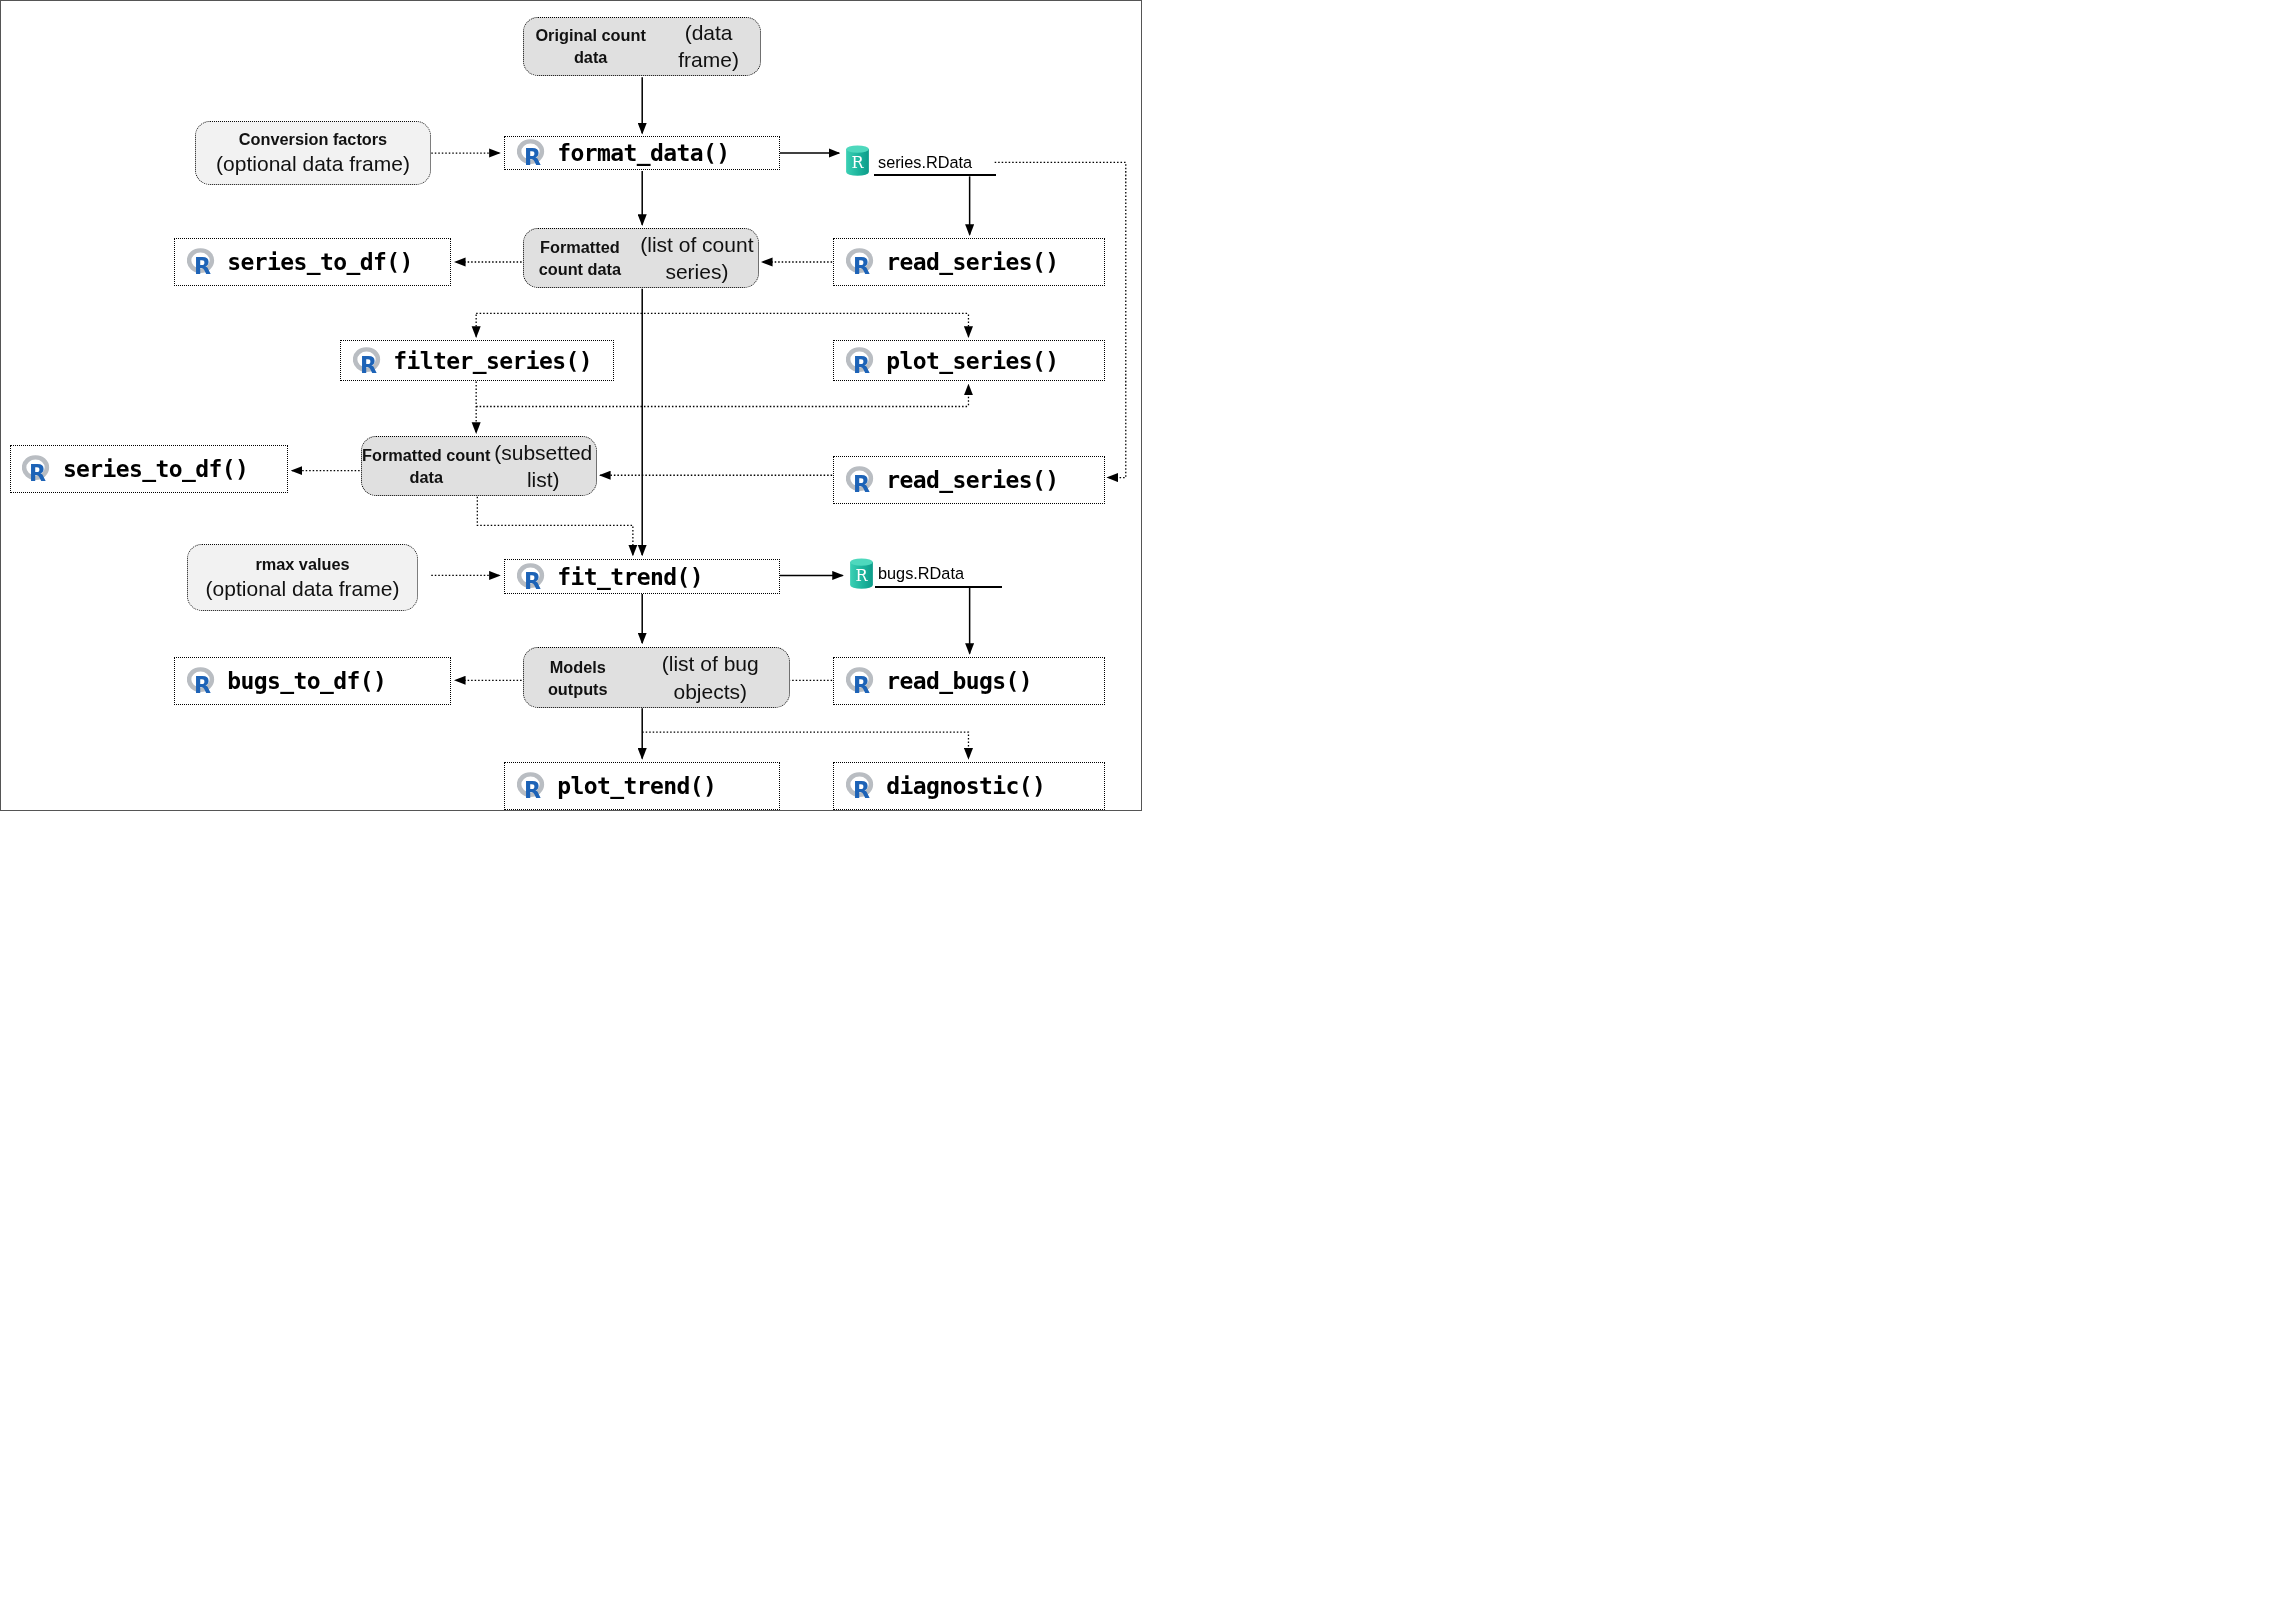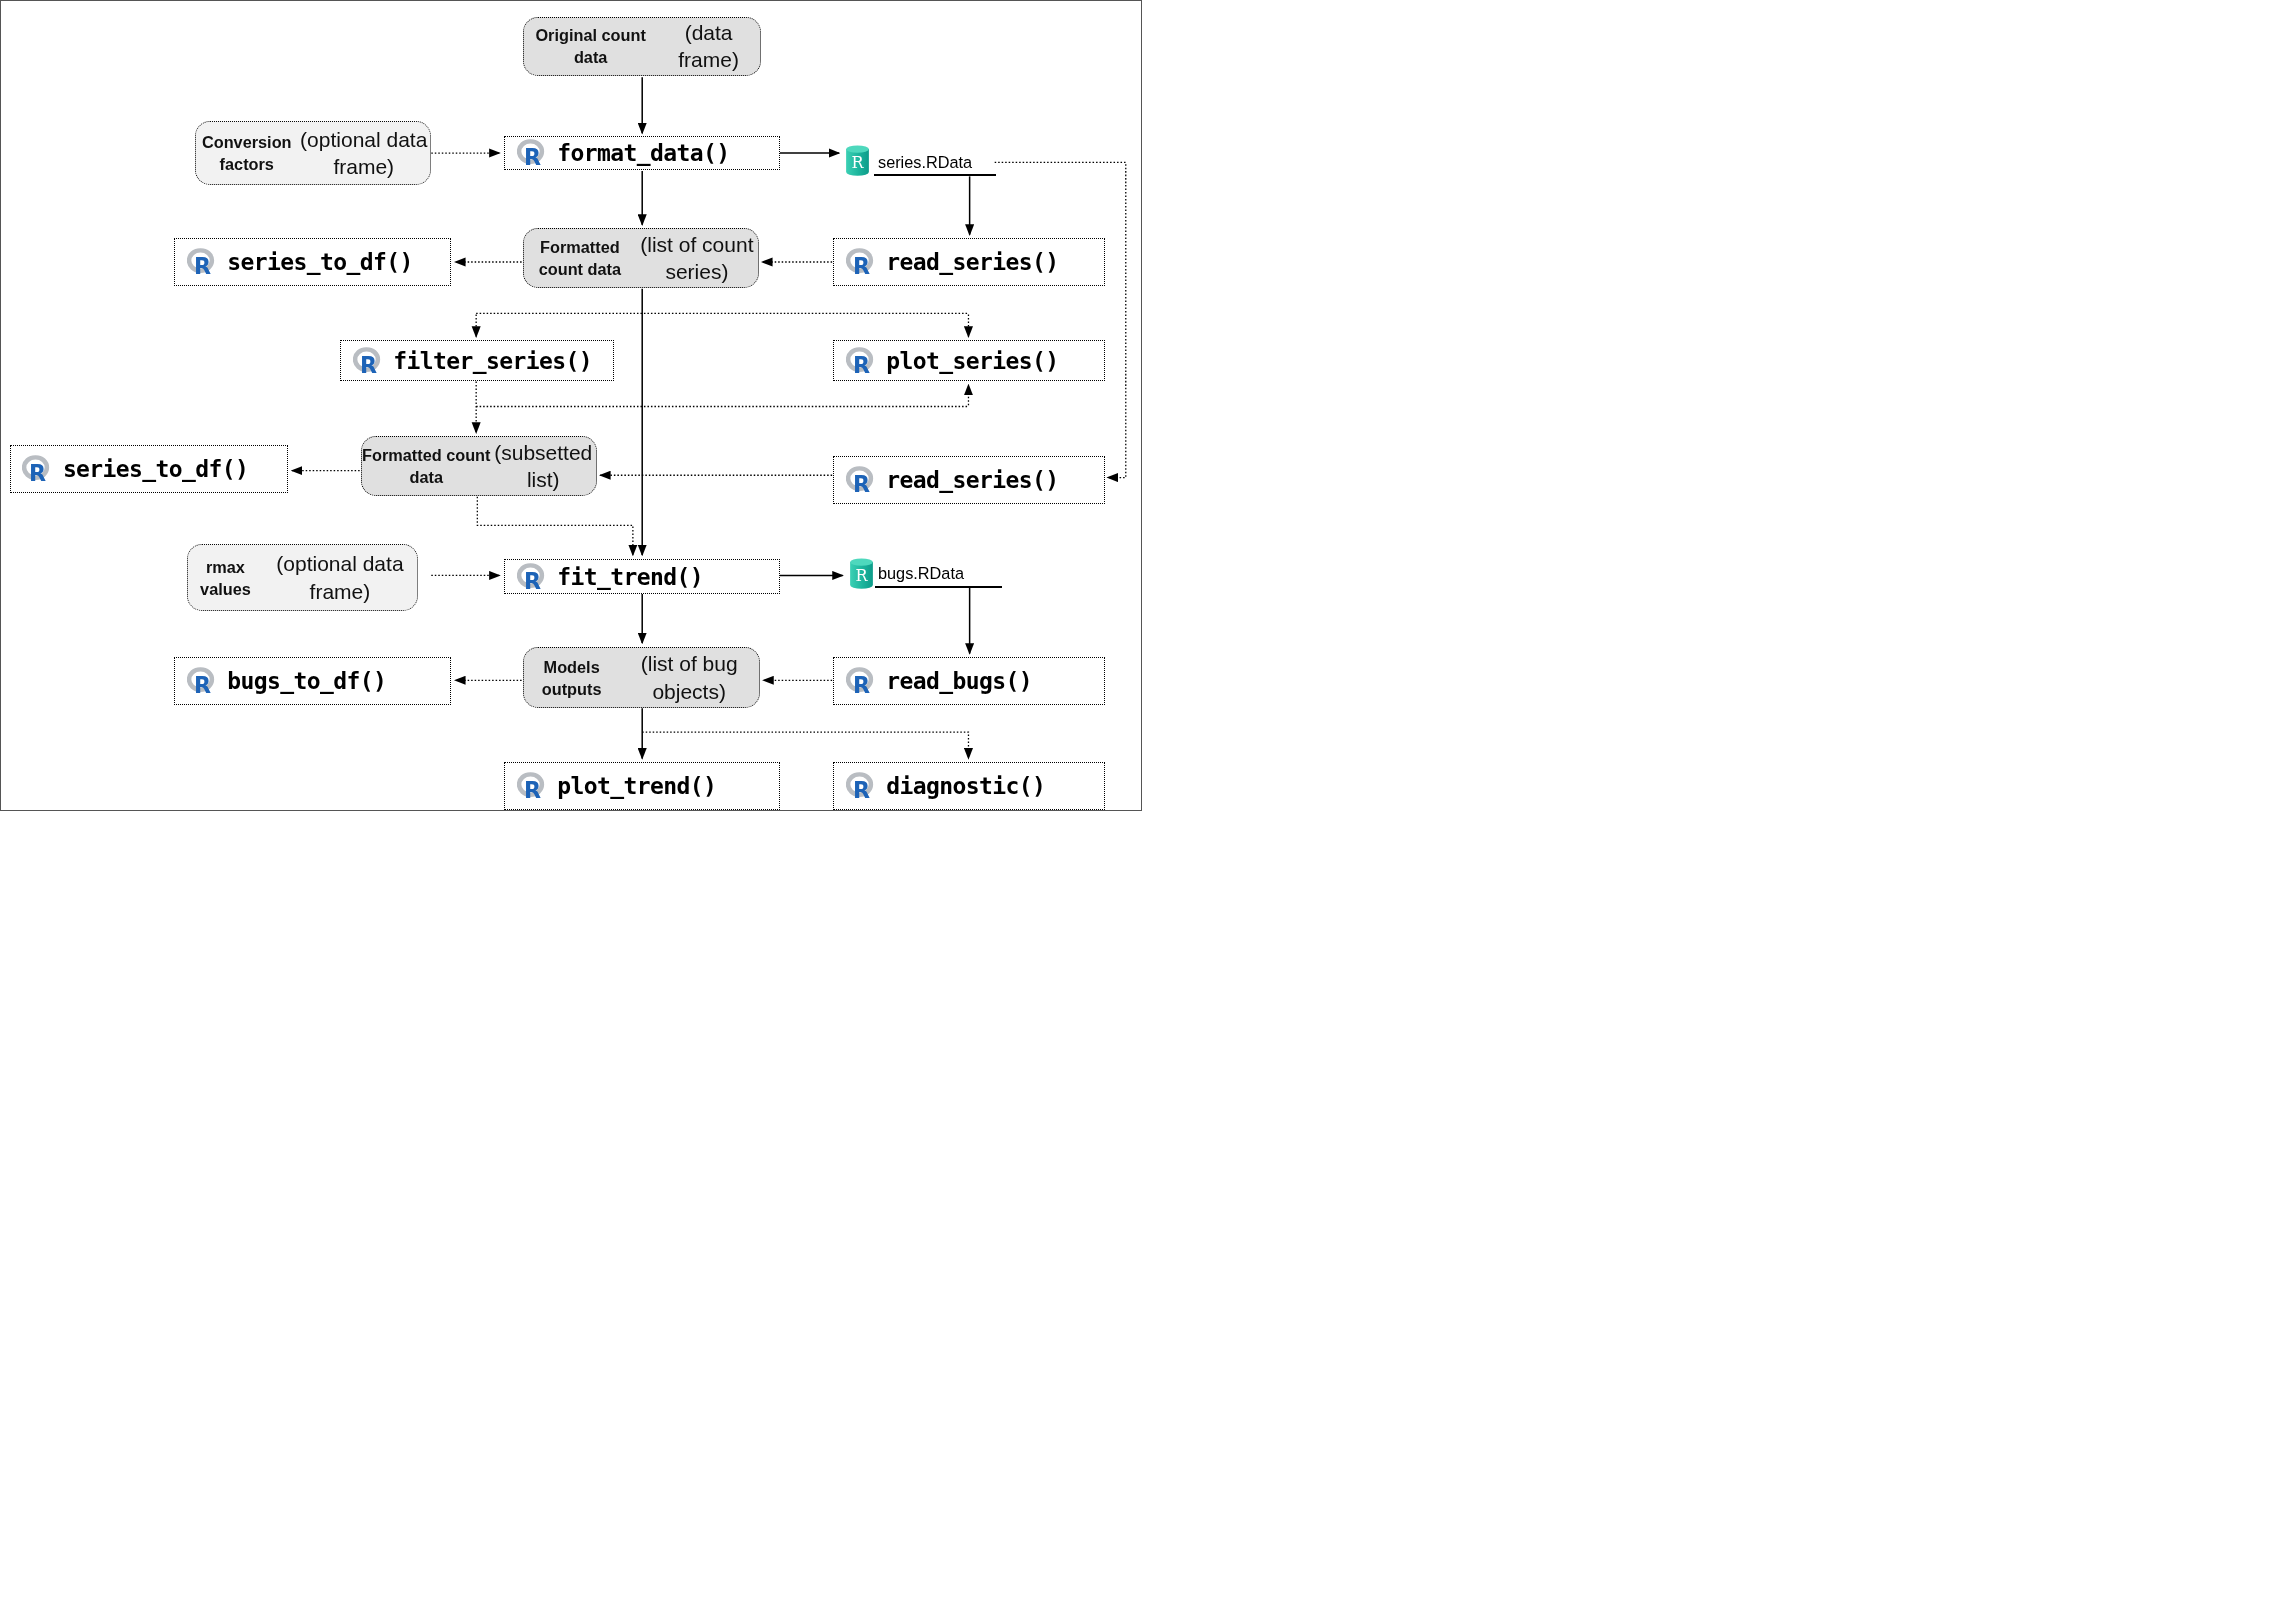--- a/index.html
+++ b/index.html
@@ -18,21 +18,21 @@
     background:#e0e0e0;
     border:1.7px dotted #000;
     border-radius:15px;
     display:flex;flex-direction:row;justify-content:center;align-items:center;
     text-align:center;color:#111;
   }
   .optbox{
     background:#f2f2f2;
     border:1.7px dotted #0a0a0a;
     border-radius:15px;
-    display:flex;flex-direction:row;justify-content:center;align-items:center;
+    display:flex;flex-direction:column;justify-content:center;align-items:center;
     text-align:center;color:#111;
   }
   .databox .l1,.optbox .l1{font-size:16.3px;font-weight:700;line-height:1.35;}
   .databox .l2,.optbox .l2{font-size:21px;font-weight:400;line-height:1.3;}
   .fnbox{
     background:#ffffff;
     border:1.2px dotted #000;
     display:flex;align-items:center;
     padding-left:11.7px;gap:10.5px;color:#000;
   }
@@ -204,21 +204,21 @@
   <div class="filelabel" style="left:877px;top:563px">bugs.RData</div>
   <div class="fileline" style="left:874px;top:585px;width:127px"></div>
 
   <div class="node fnbox" style="left:173px;top:656px;width:277px;height:48px">
     <svg class="rlogo-svg" viewBox="0 0 52 48" width="30" height="28">
         <use href="#rlogo"></use>
       </svg>
     <span class="fname">bugs_to_df()</span>
   </div>
 
-  <div class="node databox" style="left:522px;top:646px;width:237px;height:61px">
+  <div class="node databox" style="left:522px;top:646px;width:267px;height:61px">
     <div class="l1">Models outputs</div>
     <div class="l2">(list of bug objects)</div>
   </div>
 
   <div class="node fnbox" style="left:832px;top:656px;width:272px;height:48px">
     <svg class="rlogo-svg" viewBox="0 0 52 48" width="30" height="28">
         <use href="#rlogo"></use>
       </svg>
     <span class="fname">read_bugs()</span>
   </div>

